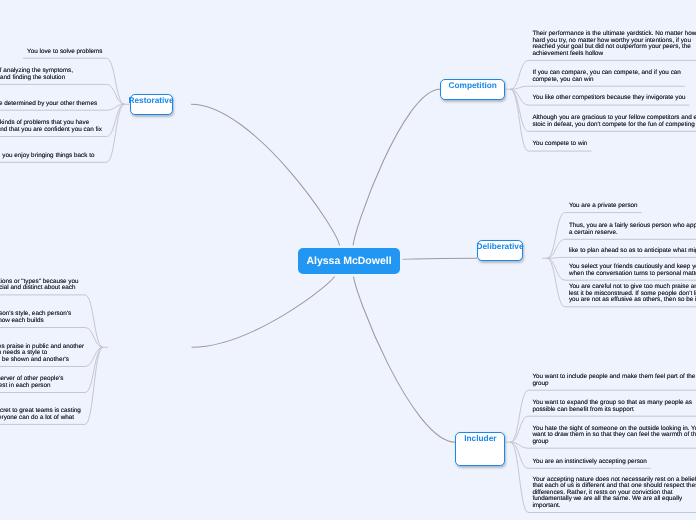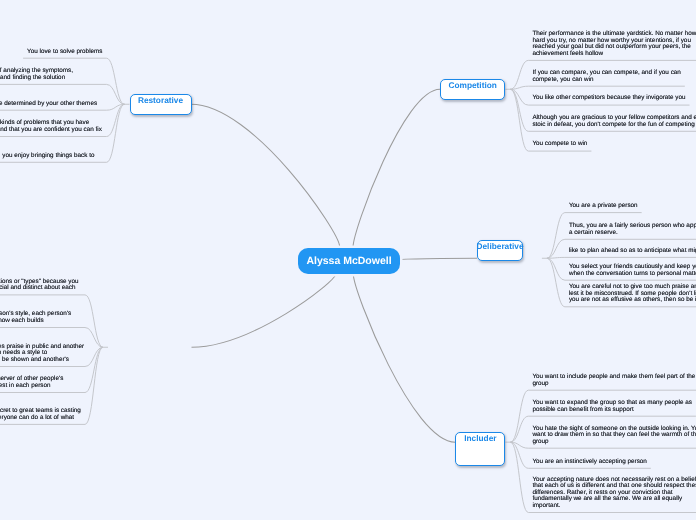--- a/index.html
+++ b/index.html
@@ -12,21 +12,21 @@
     text-rendering:geometricPrecision;
   }
   #map{position:relative;width:696px;height:520px;overflow:hidden;background:#eff3fd;}
   #links{position:absolute;left:0;top:0;}
   .rootlink{fill:none;stroke:#9b9b9b;stroke-width:1.05;}
   .leaflink{fill:none;stroke:#c2c4c9;stroke-width:.95;}
 
   .node-root{
     position:absolute;
     background:#2196f3;
-    border-radius:10px;
+    border-radius:5px;
     box-shadow:0 0 0 2.5px #eff3fd;
     color:#fff;
     font-size:10.5px;
     font-weight:bold;
     display:flex;align-items:center;justify-content:center;
     z-index:6;
   }
   .node-branch{
     position:absolute;
     background:#fff;
@@ -89,21 +89,21 @@
       <path class="leaflink" d="M 108 347.25 L 103 347.25"></path>
       <path class="leaflink" d="M 103 347.25 C 94 347.25, 94 294.9, 85 294.9 L -98.2 294.9"></path>
       <path class="leaflink" d="M 103 347.25 C 94 347.25, 94 327.5, 85 327.5 L -99.4 327.5"></path>
       <path class="leaflink" d="M 103 347.25 C 94 347.25, 94 366.5, 85 366.5 L -94.3 366.5"></path>
       <path class="leaflink" d="M 103 347.25 C 94 347.25, 94 392.5, 85 392.5 L -98.8 392.5"></path>
       <path class="leaflink" d="M 103 347.25 C 94 347.25, 94 424.4, 85 424.4 L -97.8 424.4"></path>
     </svg>
     <div class="node-root" style="left: 298px; top: 247.5px; width: 102px; height: 26.5px;">
       <span>Alyssa McDowell</span>
     </div>
-    <div class="node-branch" style="left: 129.5px; top: 94px; width: 62px; height: 20.5px;">
+    <div class="node-branch" style="left: 129.5px; top: 94px; width: 43px; height: 20.5px;">
       <span>Restorative</span>
     </div>
     <div class="leaf" style="width: max-content; left: 27.1px; visibility: visible; top: 48.5469px;">
       <div class="leaf-line">You love to solve problems</div>
     </div>
     <div class="leaf" style="width: max-content; left: -72.4px; visibility: visible; top: 68.2938px;">
       <div class="leaf-line">You enjoy the challenge of analyzing the symptoms,</div>
       <div class="leaf-line">identifying what is wrong, and finding the solution</div>
     </div>
     <div class="leaf" style="width: max-content; left: -70.5px; visibility: visible; top: 100.547px;">

